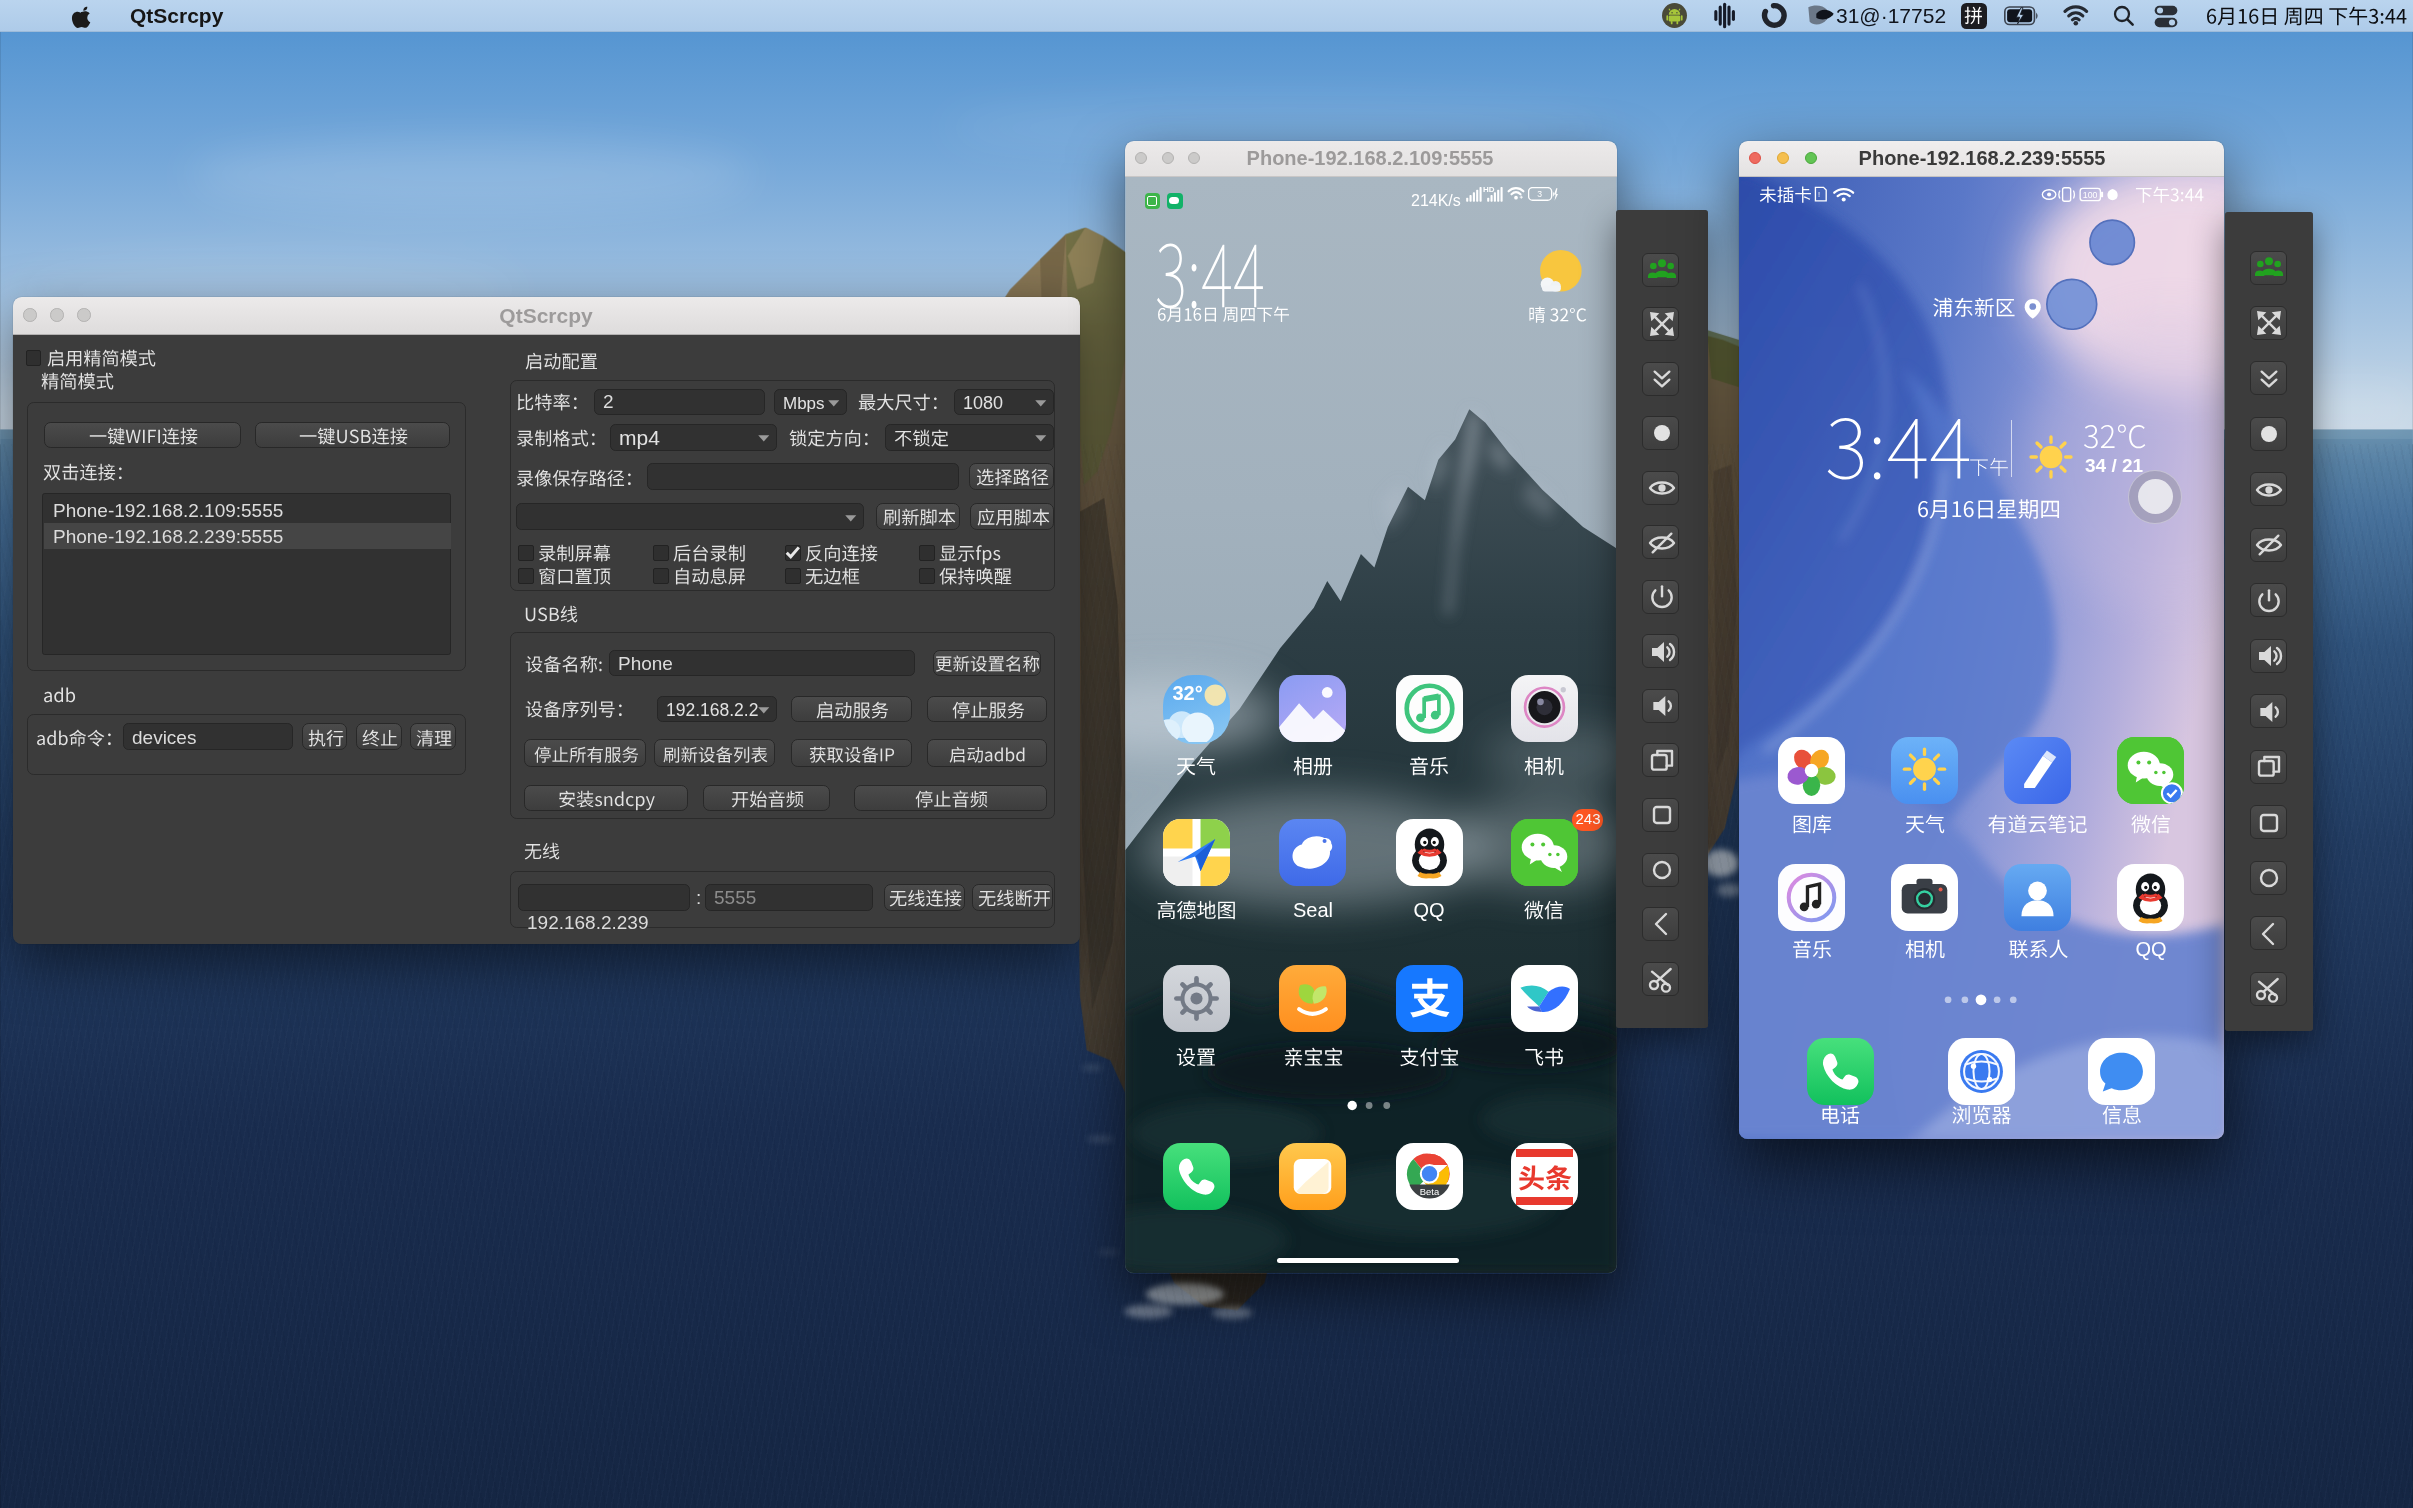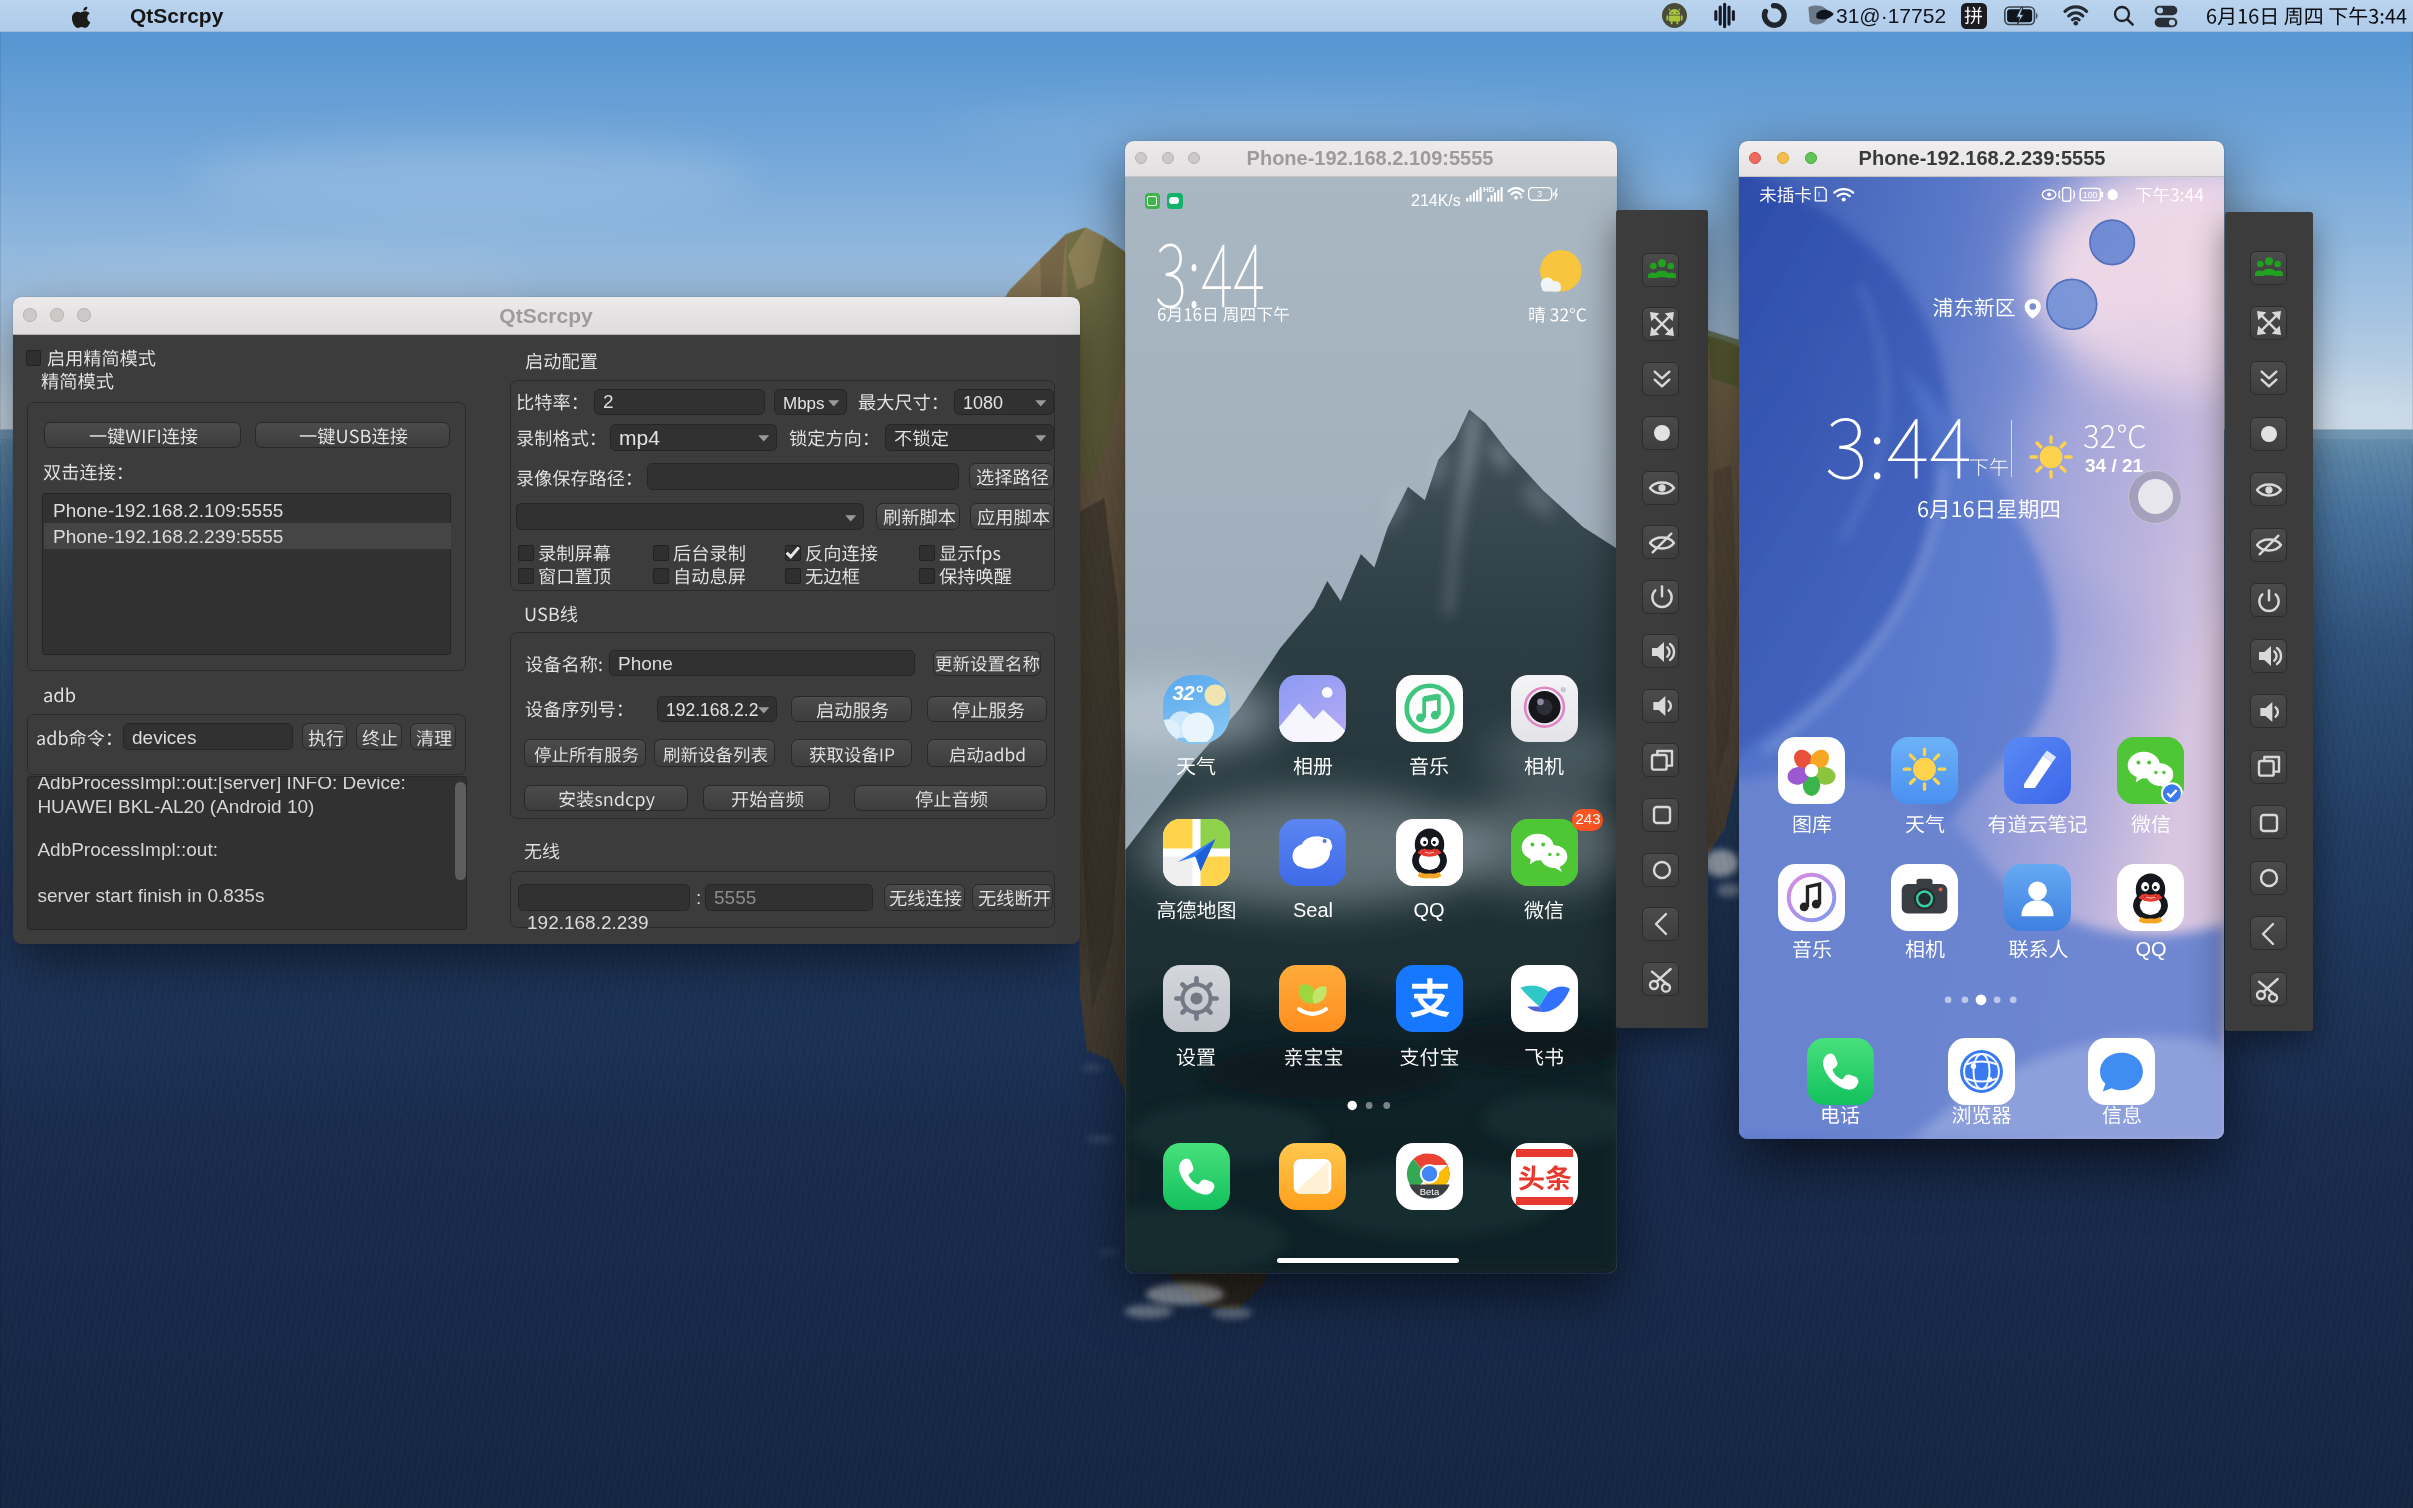--- a/index.html
+++ b/index.html
@@ -164,27 +164,20 @@
         <use href="#g27" x="1000"></use>
       </g>
     </svg>
     <div style="position:absolute;left:410px;top:723px;width:46px;height:27px;background:linear-gradient(#4b4b4b,#3d3d3d);border:1.3px solid #282828;border-radius:6.7px;"></div>
     <svg style="position:absolute;left:416px;top:728px;overflow:visible;" width="36" height="23" viewBox="0 0 54 33.7969">
       <g transform="translate(0,25.11) scale(0.02700,-0.02700)" fill="#e2e2e2">
         <use href="#g28" x="0"></use>
         <use href="#g29" x="1000"></use>
       </g>
     </svg>
-    <div style="position:absolute;left:27px;top:776px;width:440px;height:154px;background:#313131;border:1.3px solid #262626;border-radius:5.4px;border-radius:2.7px;overflow:hidden;">
-      <div style="position:absolute;left:9.4px;top:-6.3px;font-size:19px;line-height:23.4px;color:#d6d6d6;font-weight:400;white-space:pre;">AdbProcessImpl::out:[server] INFO: Device:</div>
-      <div style="position:absolute;left:9.4px;top:18px;font-size:19px;line-height:23.4px;color:#d6d6d6;font-weight:400;white-space:pre;">HUAWEI BKL-AL20 (Android 10)</div>
-      <div style="position:absolute;left:9.4px;top:61px;font-size:19px;line-height:23.4px;color:#d6d6d6;font-weight:400;white-space:pre;">AdbProcessImpl::out:</div>
-      <div style="position:absolute;left:9.4px;top:107px;font-size:19px;line-height:23.4px;color:#d6d6d6;font-weight:400;white-space:pre;">server start finish in 0.835s</div>
-      <div style="position:absolute;left:427px;top:4.7px;width:10.8px;height:98px;background:#5e5e5e;border-radius:5.4px;"></div>
-    </div>
     <svg style="position:absolute;left:525px;top:351px;overflow:visible;" width="73" height="23" viewBox="0 0 108 33.7969">
       <g transform="translate(0,25.11) scale(0.02700,-0.02700)" fill="#e2e2e2">
         <use href="#g0" x="0"></use>
         <use href="#g30" x="1000"></use>
         <use href="#g31" x="2000"></use>
         <use href="#g32" x="3000"></use>
       </g>
     </svg>
     <div style="position:absolute;left:510px;top:380px;width:545px;height:211px;border:1.3px solid #2b2b2b;border-radius:6.7px;"></div>
     <svg style="position:absolute;left:516px;top:392px;overflow:visible;" width="73" height="23" viewBox="0 0 108 33.7969">
@@ -659,21 +652,21 @@
       <svg style="position:absolute;left:403px;top:128px;overflow:visible;" width="59" height="22" viewBox="0 0 86.8906 32.5">
         <g transform="translate(0,24.18) scale(0.02600,-0.02600)" fill="#ffffff">
           <use href="#g122" x="0"></use>
           <use href="#g117" x="1000"></use>
           <use href="#g123" x="1224"></use>
           <use href="#g124" x="1779"></use>
           <use href="#g125" x="2334"></use>
           <use href="#g126" x="2704"></use>
         </g>
       </svg>
-      <div style="position:absolute;left:38px;top:498px;width:67px;height:69px;border-radius:30px;overflow:hidden;background:linear-gradient(160deg,#58a8ee,#8ecaf4);font-style:italic;"><svg width="67" height="67" viewBox="0 0 100 100">
+      <div style="position:absolute;left:38px;top:498px;width:67px;height:69px;border-radius:30px;overflow:hidden;background:linear-gradient(160deg,#58a8ee,#8ecaf4);"><svg width="67" height="67" viewBox="0 0 100 100">
           <text x="14" y="38" font-size="30" fill="#fff" font-weight="600" font-family="Liberation Sans">32°</text>
      <circle cx="28" cy="74" r="20" fill="#cde8fb"></circle>
           <circle cx="52" cy="80" r="24" fill="#e9f5fd"></circle>
           <circle cx="8" cy="84" r="18" fill="#def0fc"></circle>
      <circle cx="78" cy="30" r="16" fill="#ffe9a8" opacity="0.9"></circle>
         </svg></div>
       <svg style="position:absolute;left:51px;top:578px;overflow:visible;text-shadow:0 0.7px 2px rgba(0,0,0,.4)" width="40" height="25" viewBox="0 0 60 37.5">
         <g transform="translate(0,27.90) scale(0.03000,-0.03000)" fill="#ffffff">
           <use href="#g127" x="0"></use>
           <use href="#g128" x="1000"></use>

